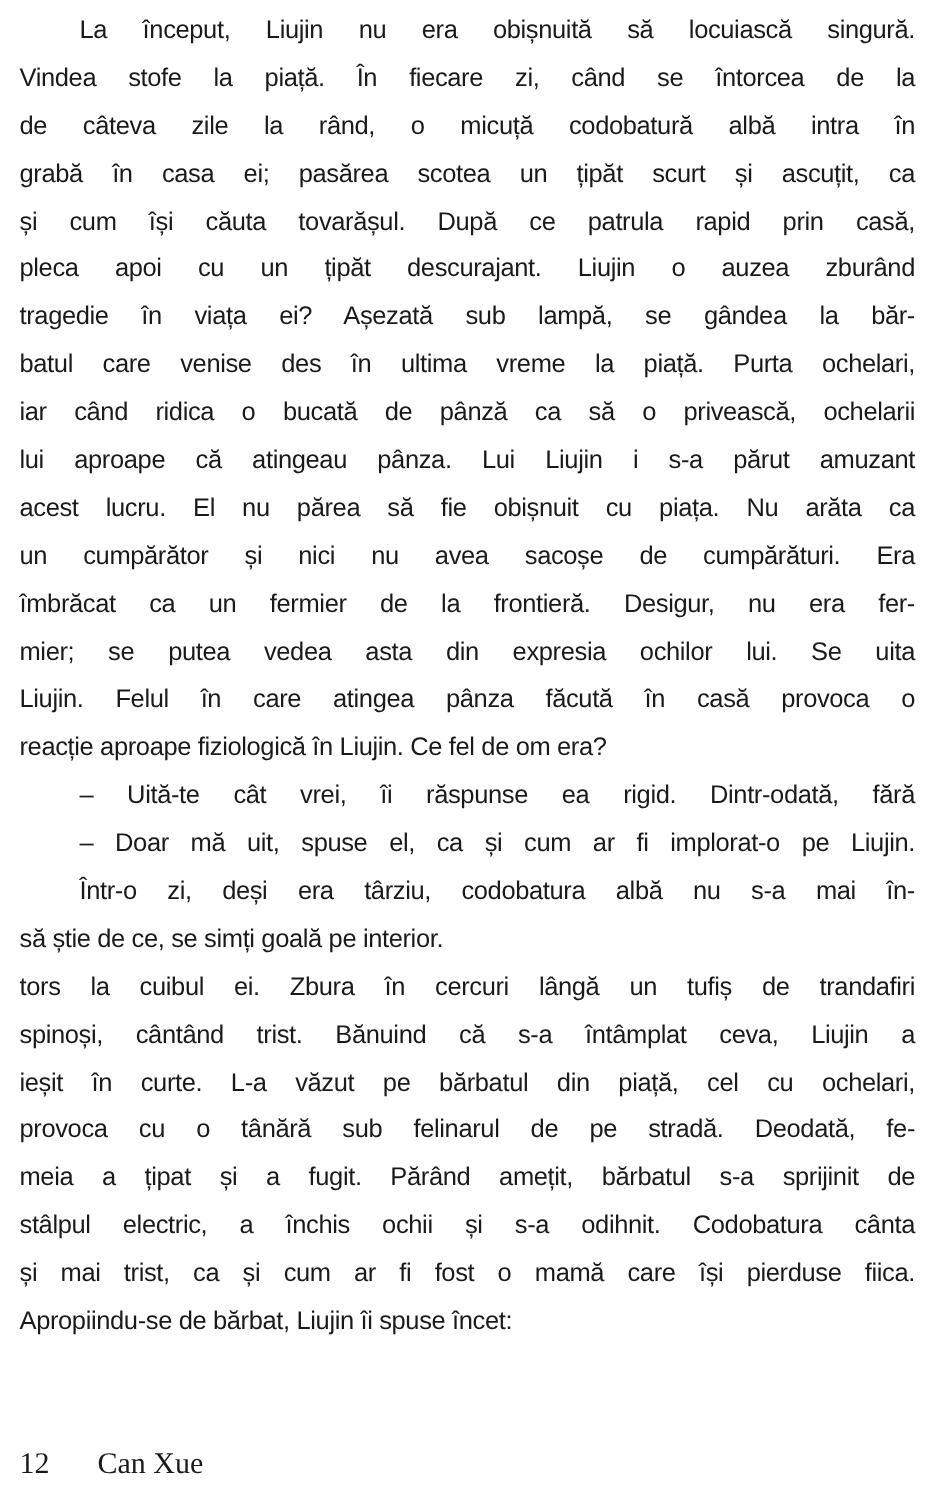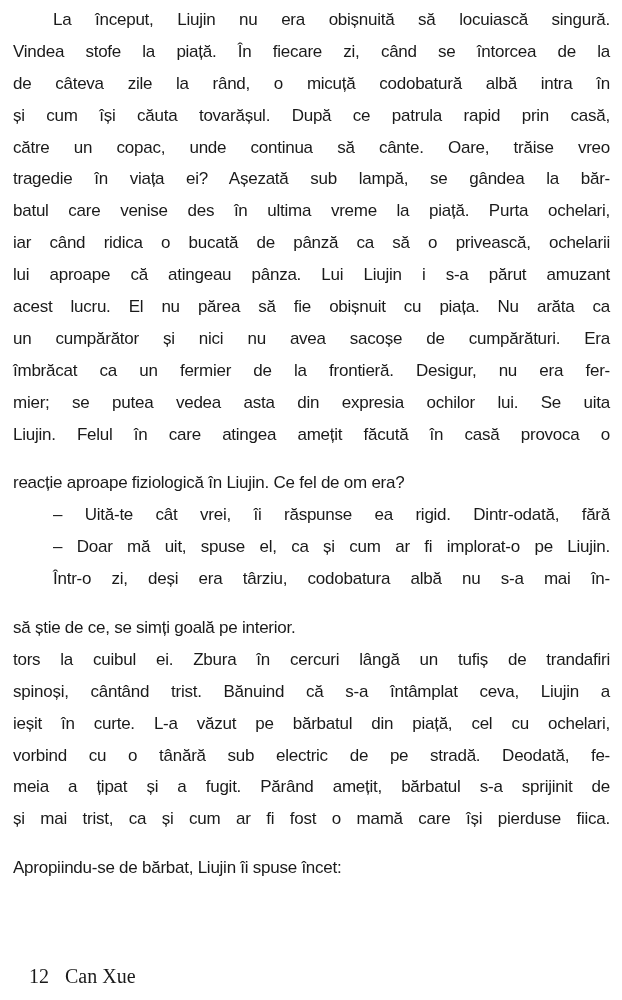--- a/index.html
+++ b/index.html
@@ -27,66 +27,66 @@
     .line {
       display: block;
       white-space: nowrap;
       text-align: justify;
       text-align-last: justify;
       height: 31.9px;
       overflow: visible;
     }
     .line.last {
       text-align-last: left;
-      margin-top: 17px;
     }
     .line.indent {
       padding-left: 40px;
     }
     .footer {
       position: absolute;
       left: 13px;
       top: 965px;
       font-family: "Liberation Serif", "DejaVu Serif", serif;
       font-size: 20px;
       color: #1a1a1a;
     }
     .footer .page-num {
       display: inline-block;
       width: 52px;
-      text-align: center;
     }
   </style>
 </head>
 <body>
 
 <div class="page-body">
   <span class="line indent">La început, Liujin nu era obișnuită să locuiască singură.</span>
   <span class="line">Vindea stofe la piață. În fiecare zi, când se întorcea de la</span>
   <span class="line">de câteva zile la rând, o micuță codobatură albă intra în</span>
+  <span class="line">grabă în casa ei; pasărea scotea un țipăt scurt și ascuțit, ca</span>
   <span class="line">și cum își căuta tovarășul. După ce patrula rapid prin casă,</span>
-  <span class="line">către un copac, unde continua să cânte. Oare, trăise vreo</span>
+  <span class="line">pleca apoi cu un țipăt descurajant. Liujin o auzea zburând</span>
   <span class="line">tragedie în viața ei? Așezată sub lampă, se gândea la băr-</span>
   <span class="line">batul care venise des în ultima vreme la piață. Purta ochelari,</span>
   <span class="line">iar când ridica o bucată de pânză ca să o privească, ochelarii</span>
   <span class="line">lui aproape că atingeau pânza. Lui Liujin i s-a părut amuzant</span>
   <span class="line">acest lucru. El nu părea să fie obișnuit cu piața. Nu arăta ca</span>
   <span class="line">un cumpărător și nici nu avea sacoșe de cumpărături. Era</span>
   <span class="line">îmbrăcat ca un fermier de la frontieră. Desigur, nu era fer-</span>
   <span class="line">mier; se putea vedea asta din expresia ochilor lui. Se uita</span>
-  <span class="line">Liujin. Felul în care atingea amețit făcută în casă provoca o</span>
+  <span class="line">Liujin. Felul în care atingea pânza făcută în casă provoca o</span>
   <span class="line last">reacție aproape fiziologică în Liujin. Ce fel de om era?</span>
   <span class="line indent">– Uită-te cât vrei, îi răspunse ea rigid. Dintr-odată, fără</span>
   <span class="line indent">– Doar mă uit, spuse el, ca și cum ar fi implorat-o pe Liujin.</span>
   <span class="line indent">Într-o zi, deși era târziu, codobatura albă nu s-a mai în-</span>
   <span class="line last">să știe de ce, se simți goală pe interior.</span>
   <span class="line">tors la cuibul ei. Zbura în cercuri lângă un tufiș de trandafiri</span>
   <span class="line">spinoși, cântând trist. Bănuind că s-a întâmplat ceva, Liujin a</span>
   <span class="line">ieșit în curte. L-a văzut pe bărbatul din piață, cel cu ochelari,</span>
-  <span class="line">vorbind cu o tânără sub electric de pe stradă. Deodată, fe-</span>
+  <span class="line">provoca cu o tânără sub felinarul de pe stradă. Deodată, fe-</span>
   <span class="line">meia a țipat și a fugit. Părând amețit, bărbatul s-a sprijinit de</span>
+  <span class="line">stâlpul electric, a închis ochii și s-a odihnit. Codobatura cânta</span>
   <span class="line">și mai trist, ca și cum ar fi fost o mamă care își pierduse fiica.</span>
   <span class="line last">Apropiindu-se de bărbat, Liujin îi spuse încet:</span>
 </div>
 
 <div class="footer">
   <span class="page-num">12</span><span>Can Xue</span>
 </div>
 
 </body></html>

